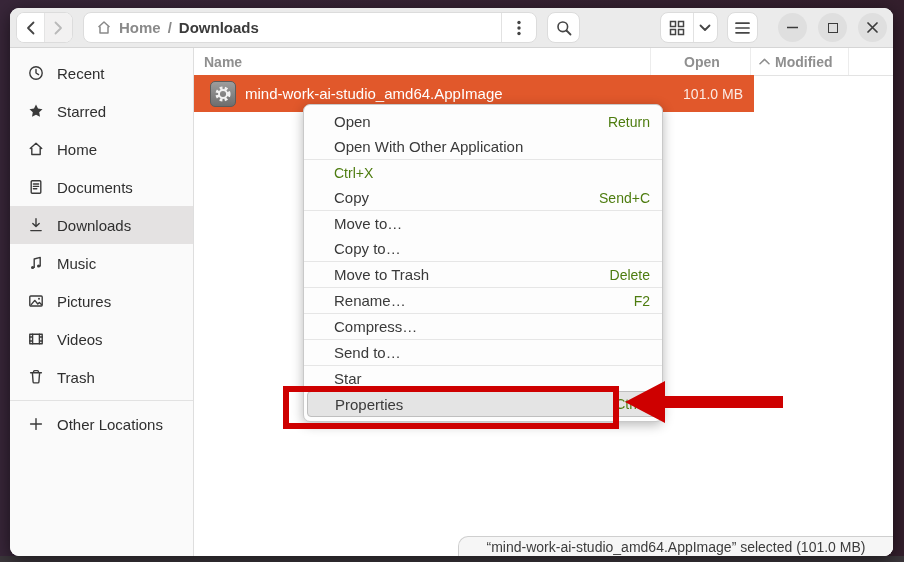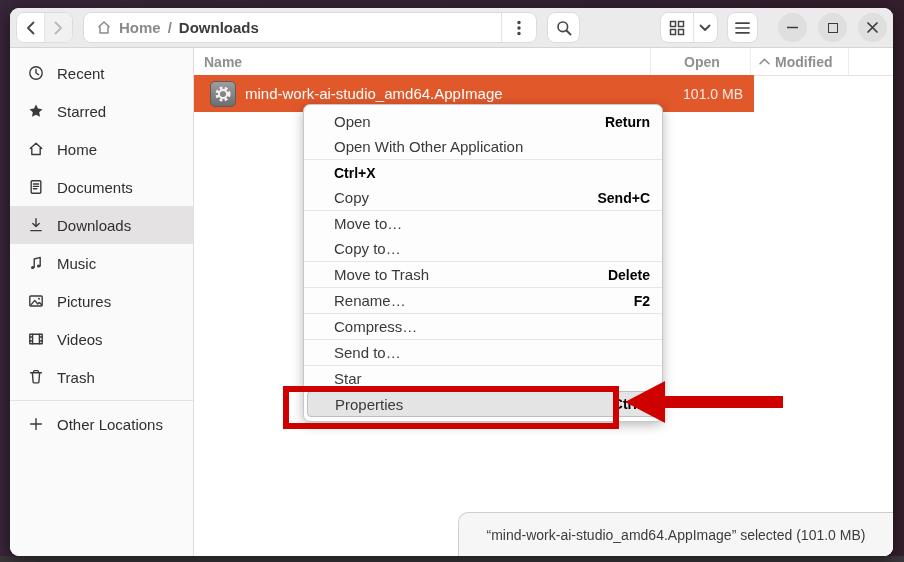--- a/index.html
+++ b/index.html
@@ -59,34 +59,34 @@
   
   .file-row{position:absolute;top:27px;left:0;width:560px;height:37px;background:var(--orange,#E1582B);display:flex;align-items:center;color:#fff;cursor:pointer;}
   .cell-name{flex:0 0 456px;display:flex;align-items:center;box-sizing:border-box;}
   .file-icon{width:26px;height:26px;margin:0 9px 0 16px;border-radius:5px;background:linear-gradient(#9d9d9d,#6e6e6e);border:1px solid #5c5c5c;box-sizing:border-box;display:flex;align-items:center;justify-content:center;flex:none;}
   .file-name{font-size:15px;white-space:nowrap;}
   .cell-size{flex:0 0 100px;justify-content:flex-end;display:flex;padding-right:7px;box-sizing:border-box;color:rgba(255,255,255,.88);font-size:14px;}
   .cell-mod{flex:0 0 98px;justify-content:flex-end;display:flex;padding-right:8px;box-sizing:border-box;color:rgba(255,255,255,.88);font-size:14px;}
   .cell-star{flex:1;display:flex;justify-content:center;cursor:pointer;}
   
   .status-bubble{
-    position:absolute;right:0;bottom:0;left:264px;height:44px;box-sizing:border-box;
+    position:absolute;right:0;bottom:0;left:264px;height:20px;box-sizing:border-box;
     background:#f6f6f6;border:1px solid #cfcfcf;border-right:none;border-bottom:none;
     border-top-left-radius:10px;display:flex;align-items:center;justify-content:center;
     font-size:14px;color:#3c3c3c;padding:0 12px;white-space:nowrap;
   }
   
   .context-menu{
     position:absolute;left:293px;top:96px;width:360px;box-sizing:border-box;
     background:#fdfdfd;border:1px solid #c9c9c9;border-radius:7px;padding:4px 0;
     box-shadow:0 3px 12px rgba(0,0,0,.28);z-index:5;
   }
   .menu-item{height:25px;display:flex;align-items:center;padding:0 12px 0 30px;font-size:15px;color:#3a3a3a;cursor:pointer;}
   .mi-label{flex:1;white-space:nowrap;}
-  .mi-accel{color:#000000;font-size:14px;font-weight:bold;}
+  .mi-accel{color:#4d7c0f;font-size:14px;}
   .menu-item.highlighted{
     background:#e4e4e4;border:1px solid #bfbfbf;border-radius:4px;margin:0 3px;
     height:26px;box-sizing:border-box;padding:0 9px 0 27px;
   }
   .menu-sep{height:1px;background:#e6e6e6;}
   
   .red-rect{position:absolute;left:273px;top:378px;width:336px;height:43px;box-sizing:border-box;border:6px solid var(--red,#CE0000);z-index:10;pointer-events:none;}
   .red-arrow{position:absolute;left:610px;top:368px;z-index:10;pointer-events:none;}
   svg{display:block;}
 </style>

